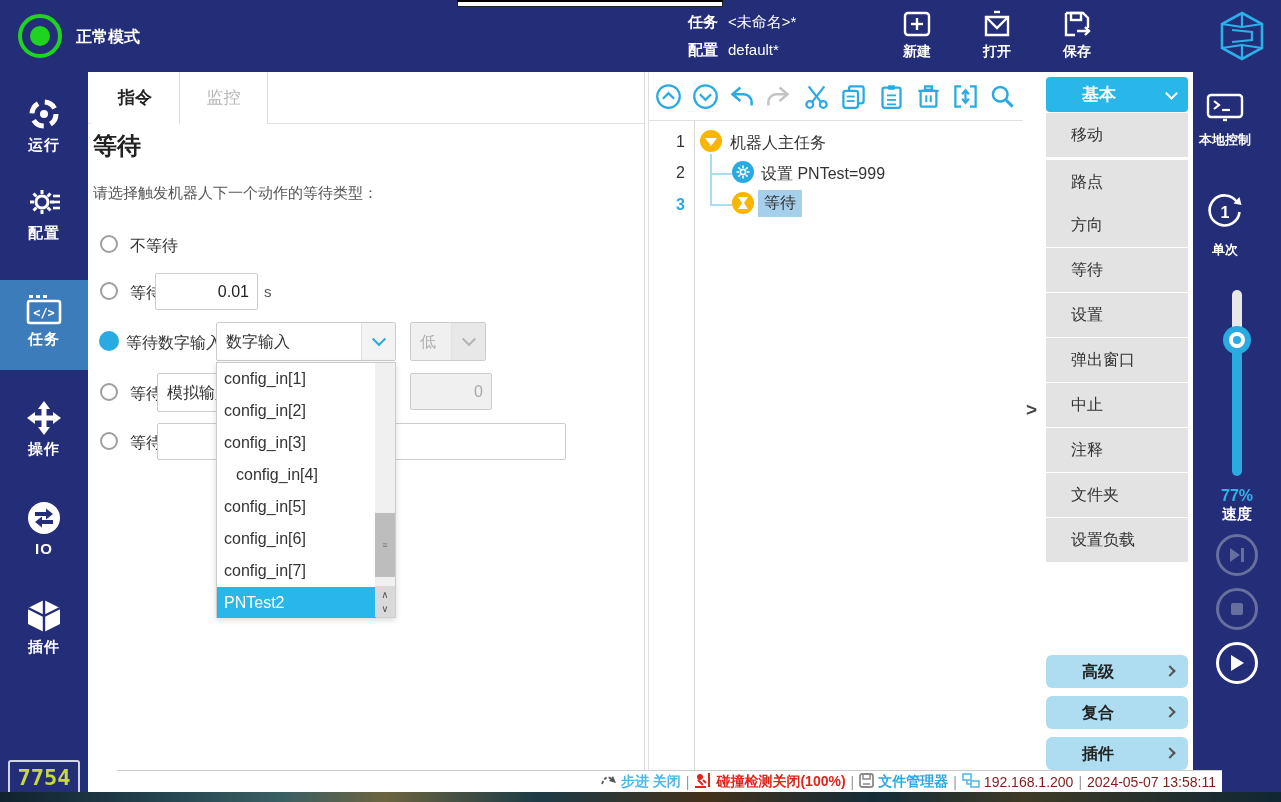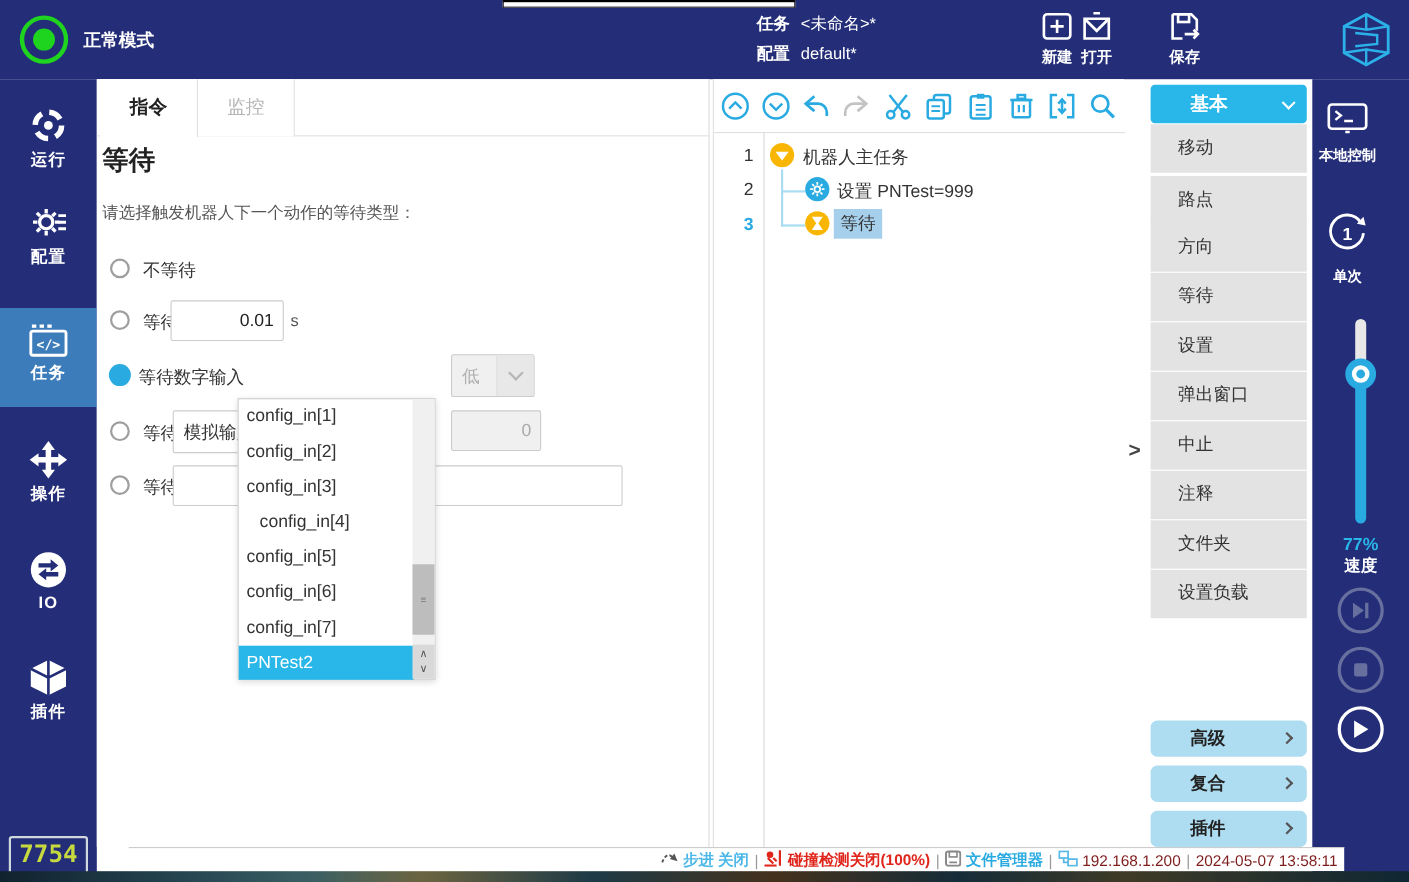--- a/index.html
+++ b/index.html
@@ -130,21 +130,21 @@
         <div class="dot"></div>
       </div>
     <div class="mode-label">正常模式</div>
     <div class="top-artifact"></div>
 
     <div class="taskcfg">
       <div><span class="lbl">任务</span><span>&lt;未命名&gt;*</span></div>
       <div><span class="lbl">配置</span><span>default*</span></div>
     </div>
 
-    <div class="topbtn" style="left:929px;">
+    <div class="topbtn" style="left:885px;">
       <svg width="32" height="32" viewBox="0 0 32 32">
         <rect x="4" y="5" width="24" height="22" rx="3" fill="none" stroke="#fff" stroke-width="2.4"></rect>
         <line x1="16" y1="10" x2="16" y2="22" stroke="#fff" stroke-width="2.4"></line>
         <line x1="10" y1="16" x2="22" y2="16" stroke="#fff" stroke-width="2.4"></line>
       </svg>
       <div class="cap">新建</div>
     </div>
     <div class="topbtn" style="left:965px;">
       <svg width="32" height="32" viewBox="0 0 32 32">
         <path d="M5 9 L27 9 L27 27 L5 27 Z" fill="none" stroke="#fff" stroke-width="2.4"></path>
@@ -258,20 +258,26 @@
     <div class="radio" style="left:12px; top:163px;"></div>
     <div class="rlabel" style="left:42px; top:164px;">不等待</div>
 
     <div class="radio" style="left:12px; top:210px;"></div>
     <div class="rlabel" style="left:42px; top:211px;">等待</div>
     <input class="tinput" style="left: 67px; top: 201px; width: 103px;" value="0.01">
     <div class="unit" style="left:176px; top:211px;">s</div>
 
     <div class="radio on" style="left:11px; top:259px;"></div>
     <div class="rlabel" style="left:38px; top:261px;">等待数字输入</div>
+    <div class="combo" style="left:128px; top:250px; width:180px;">
+      <span class="ctext">数字输入</span>
+      <span class="carea">
+          <span class="chev"></span>
+        </span>
+    </div>
     <div class="combo dis" style="left:322px; top:250px; width:76px;">
       <span class="ctext">低</span>
       <span class="carea">
           <span class="chev grey"></span>
         </span>
     </div>
 
     <div class="radio" style="left:12px; top:311px;"></div>
     <div class="rlabel" style="left:42px; top:312px;">等待</div>
     <div class="combo" style="left:69px; top:301px; width:203px;">

